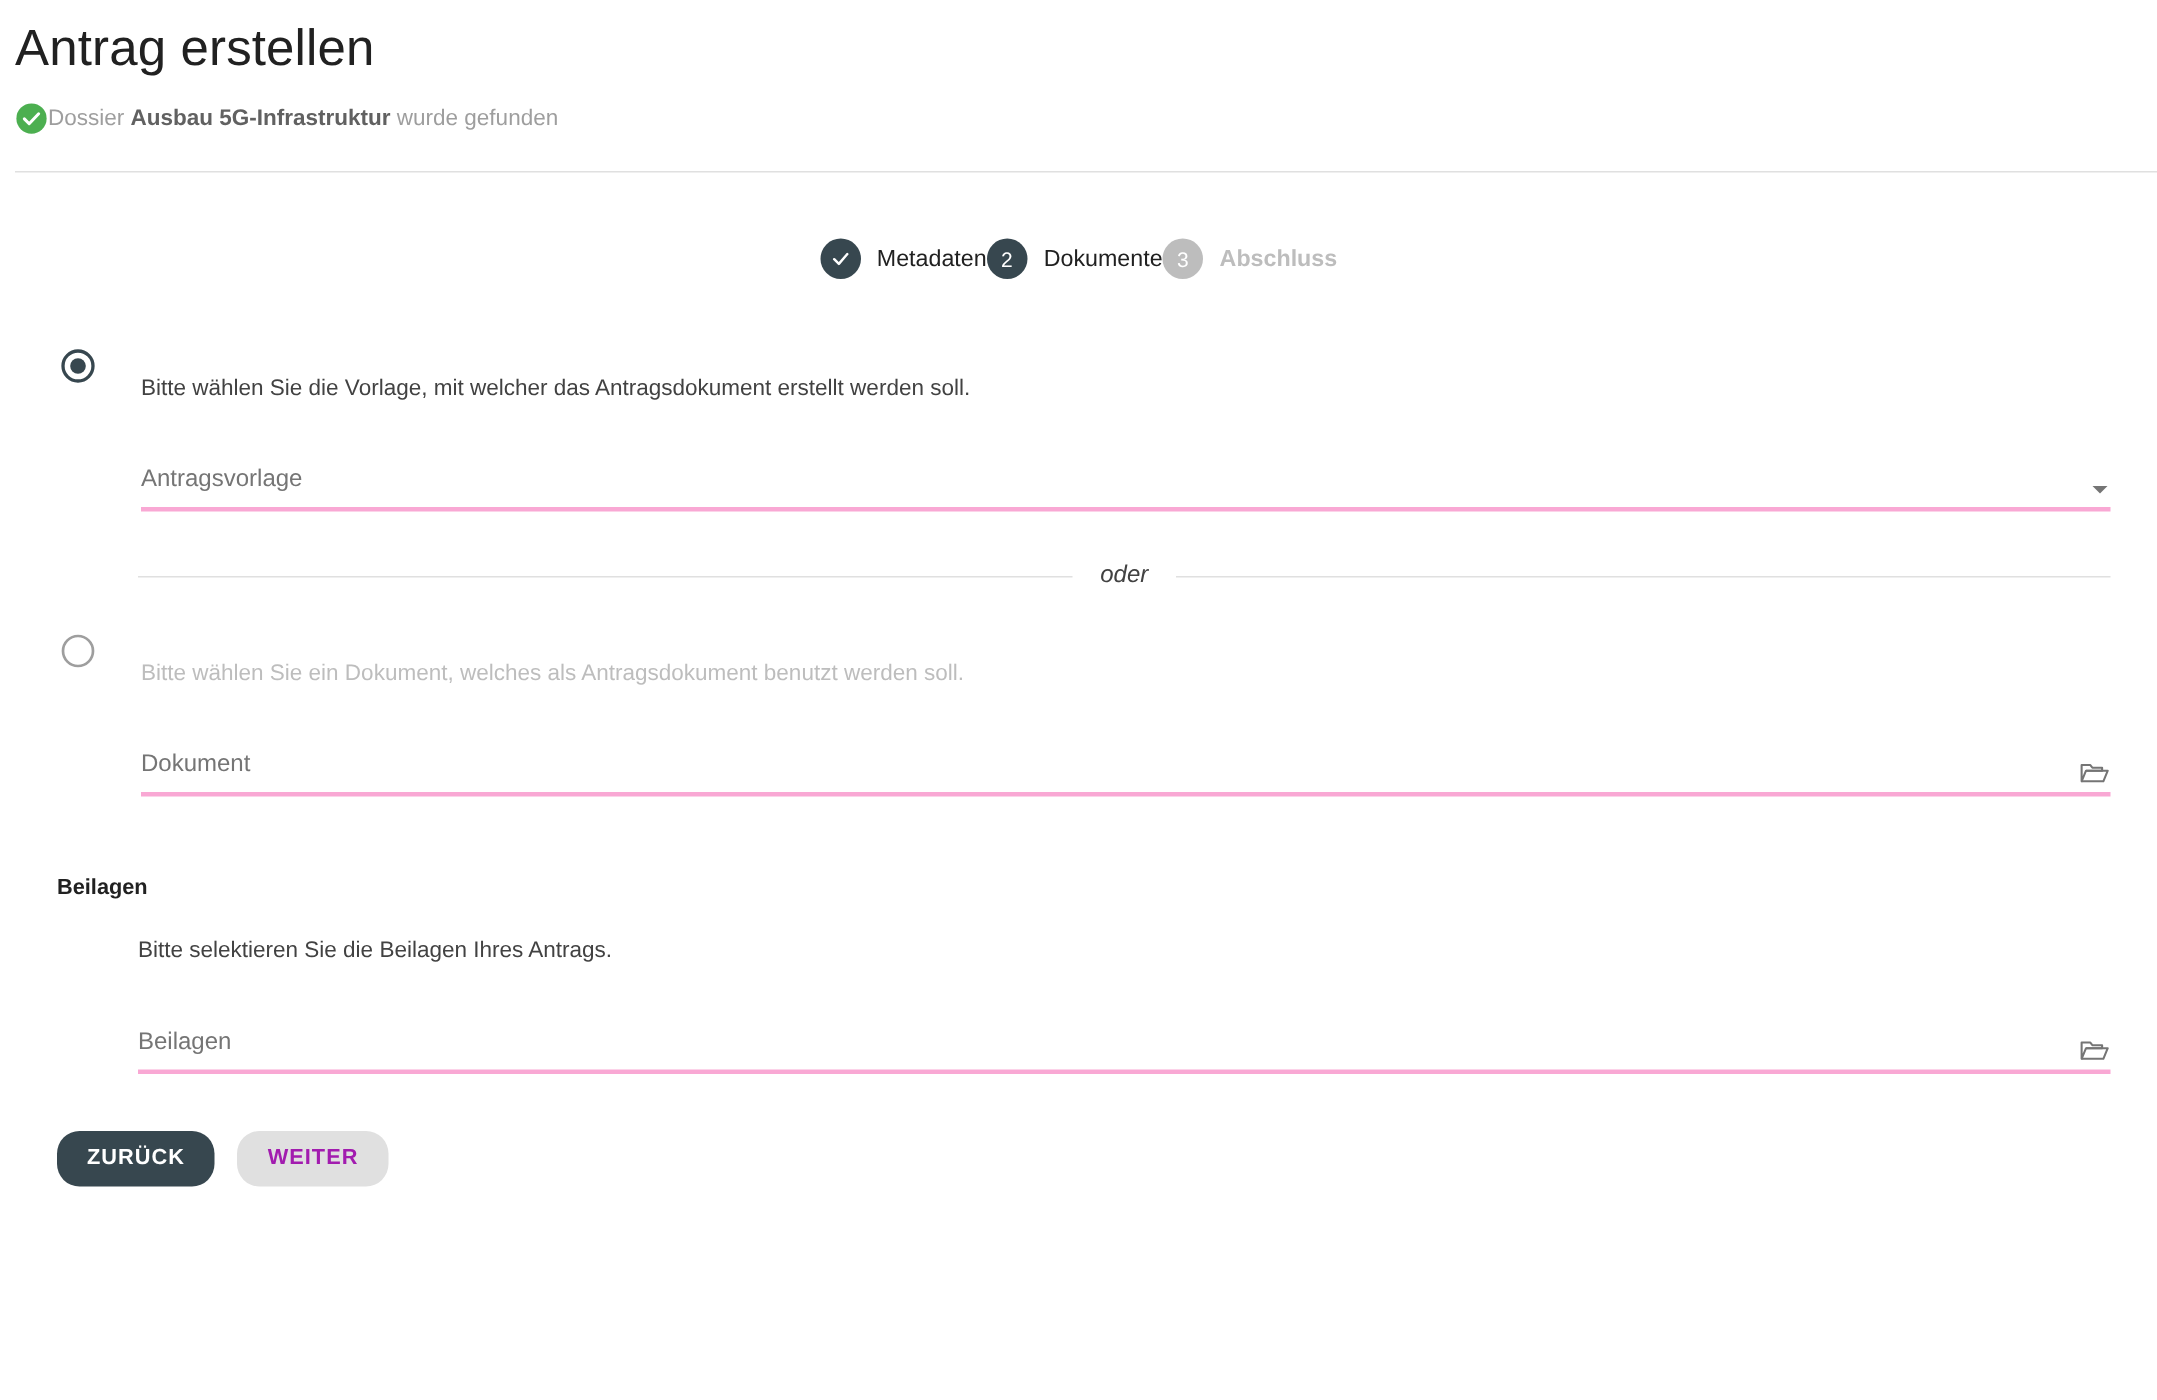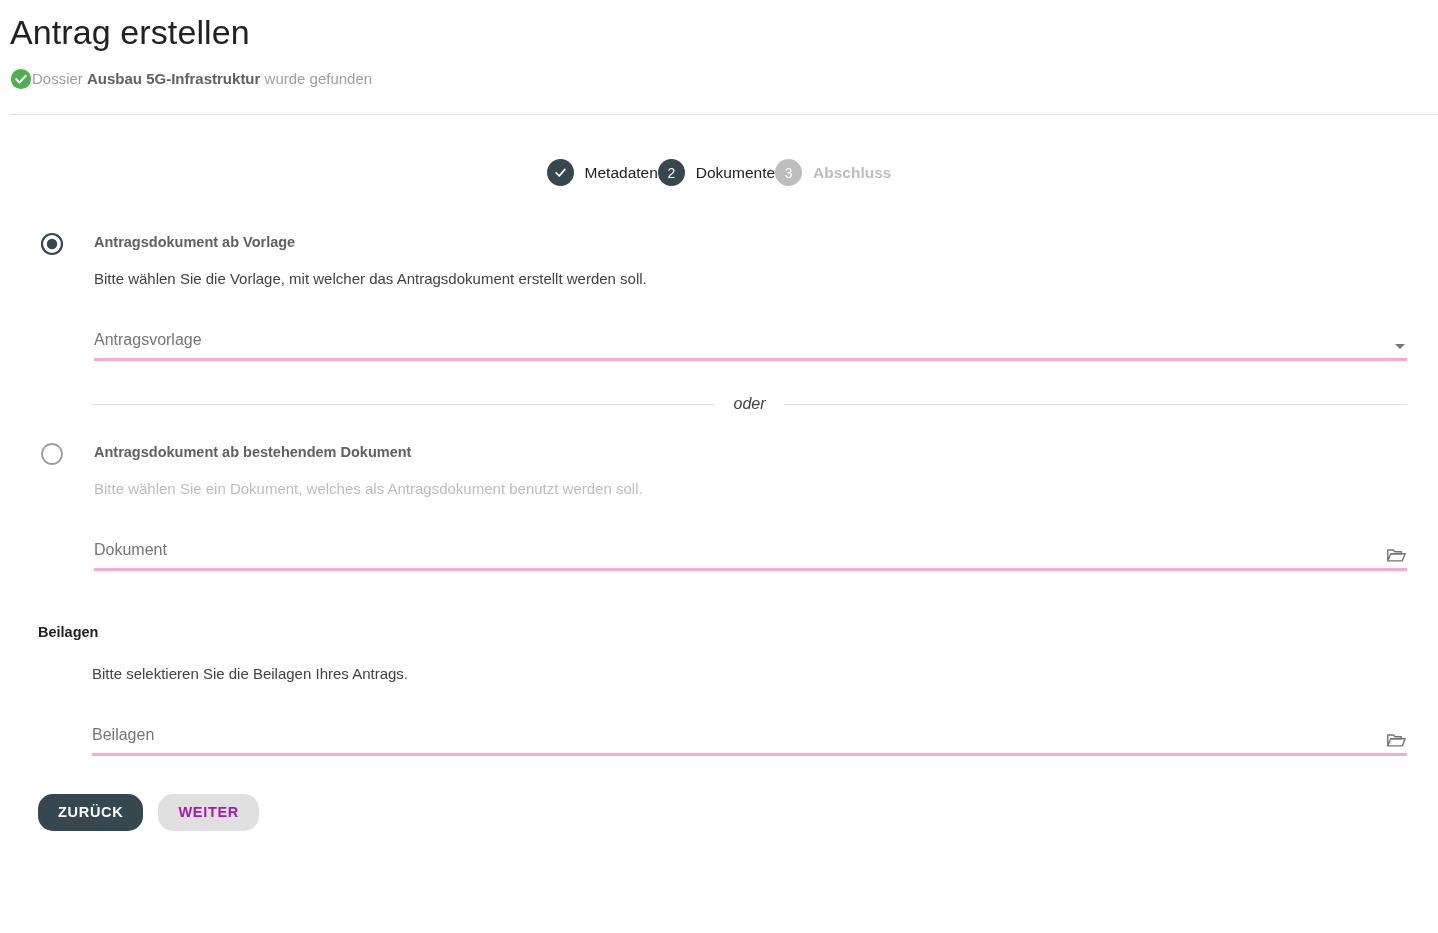--- a/index.html
+++ b/index.html
@@ -274,42 +274,40 @@
 
 <div class="form-area">
 
 
   <div class="option-row">
     <svg class="radio" viewBox="0 0 24 24">
       <circle cx="12" cy="12" r="10" fill="none" stroke="#37474f" stroke-width="2.2"></circle>
       <circle cx="12" cy="12" r="5.2" fill="#37474f"></circle>
     </svg>
     <div class="option-body">
-      <div class="option-label">Antragsdokument ab Vorlage</div>
       <div class="option-desc">Bitte wählen Sie die Vorlage, mit welcher das Antragsdokument erstellt werden soll.</div>
 
       <div class="field">
         <span class="field-placeholder">Antragsvorlage</span>
         <span class="caret-down"></span>
       </div>
     </div>
   </div>
 
   <div class="or-divider">
     <div class="rule"></div>
     <span class="or-text">oder</span>
     <div class="rule"></div>
   </div>
 
   <div class="option-row">
     <svg class="radio" viewBox="0 0 24 24">
       <circle cx="12" cy="12" r="10" fill="none" stroke="#9e9e9e" stroke-width="1.8"></circle>
     </svg>
     <div class="option-body">
-      <div class="option-label">Antragsdokument ab bestehendem Dokument</div>
       <div class="option-desc disabled">Bitte wählen Sie ein Dokument, welches als Antragsdokument benutzt werden soll.</div>
 
       <div class="field">
         <span class="field-placeholder">Dokument</span>
         <svg class="field-trailing" viewBox="0 0 24 24">
           <path d="M3 6.5 h6.2 l1.6 2 h7.1 v2.2 H6.2 L3 18.4 Z" fill="none" stroke="#757575" stroke-width="1.5" stroke-linejoin="round"></path>
           <path d="M6.2 10.7 H22 l-3.2 7.7 H3" fill="none" stroke="#757575" stroke-width="1.5" stroke-linejoin="round"></path>
         </svg>
       </div>
     </div>

